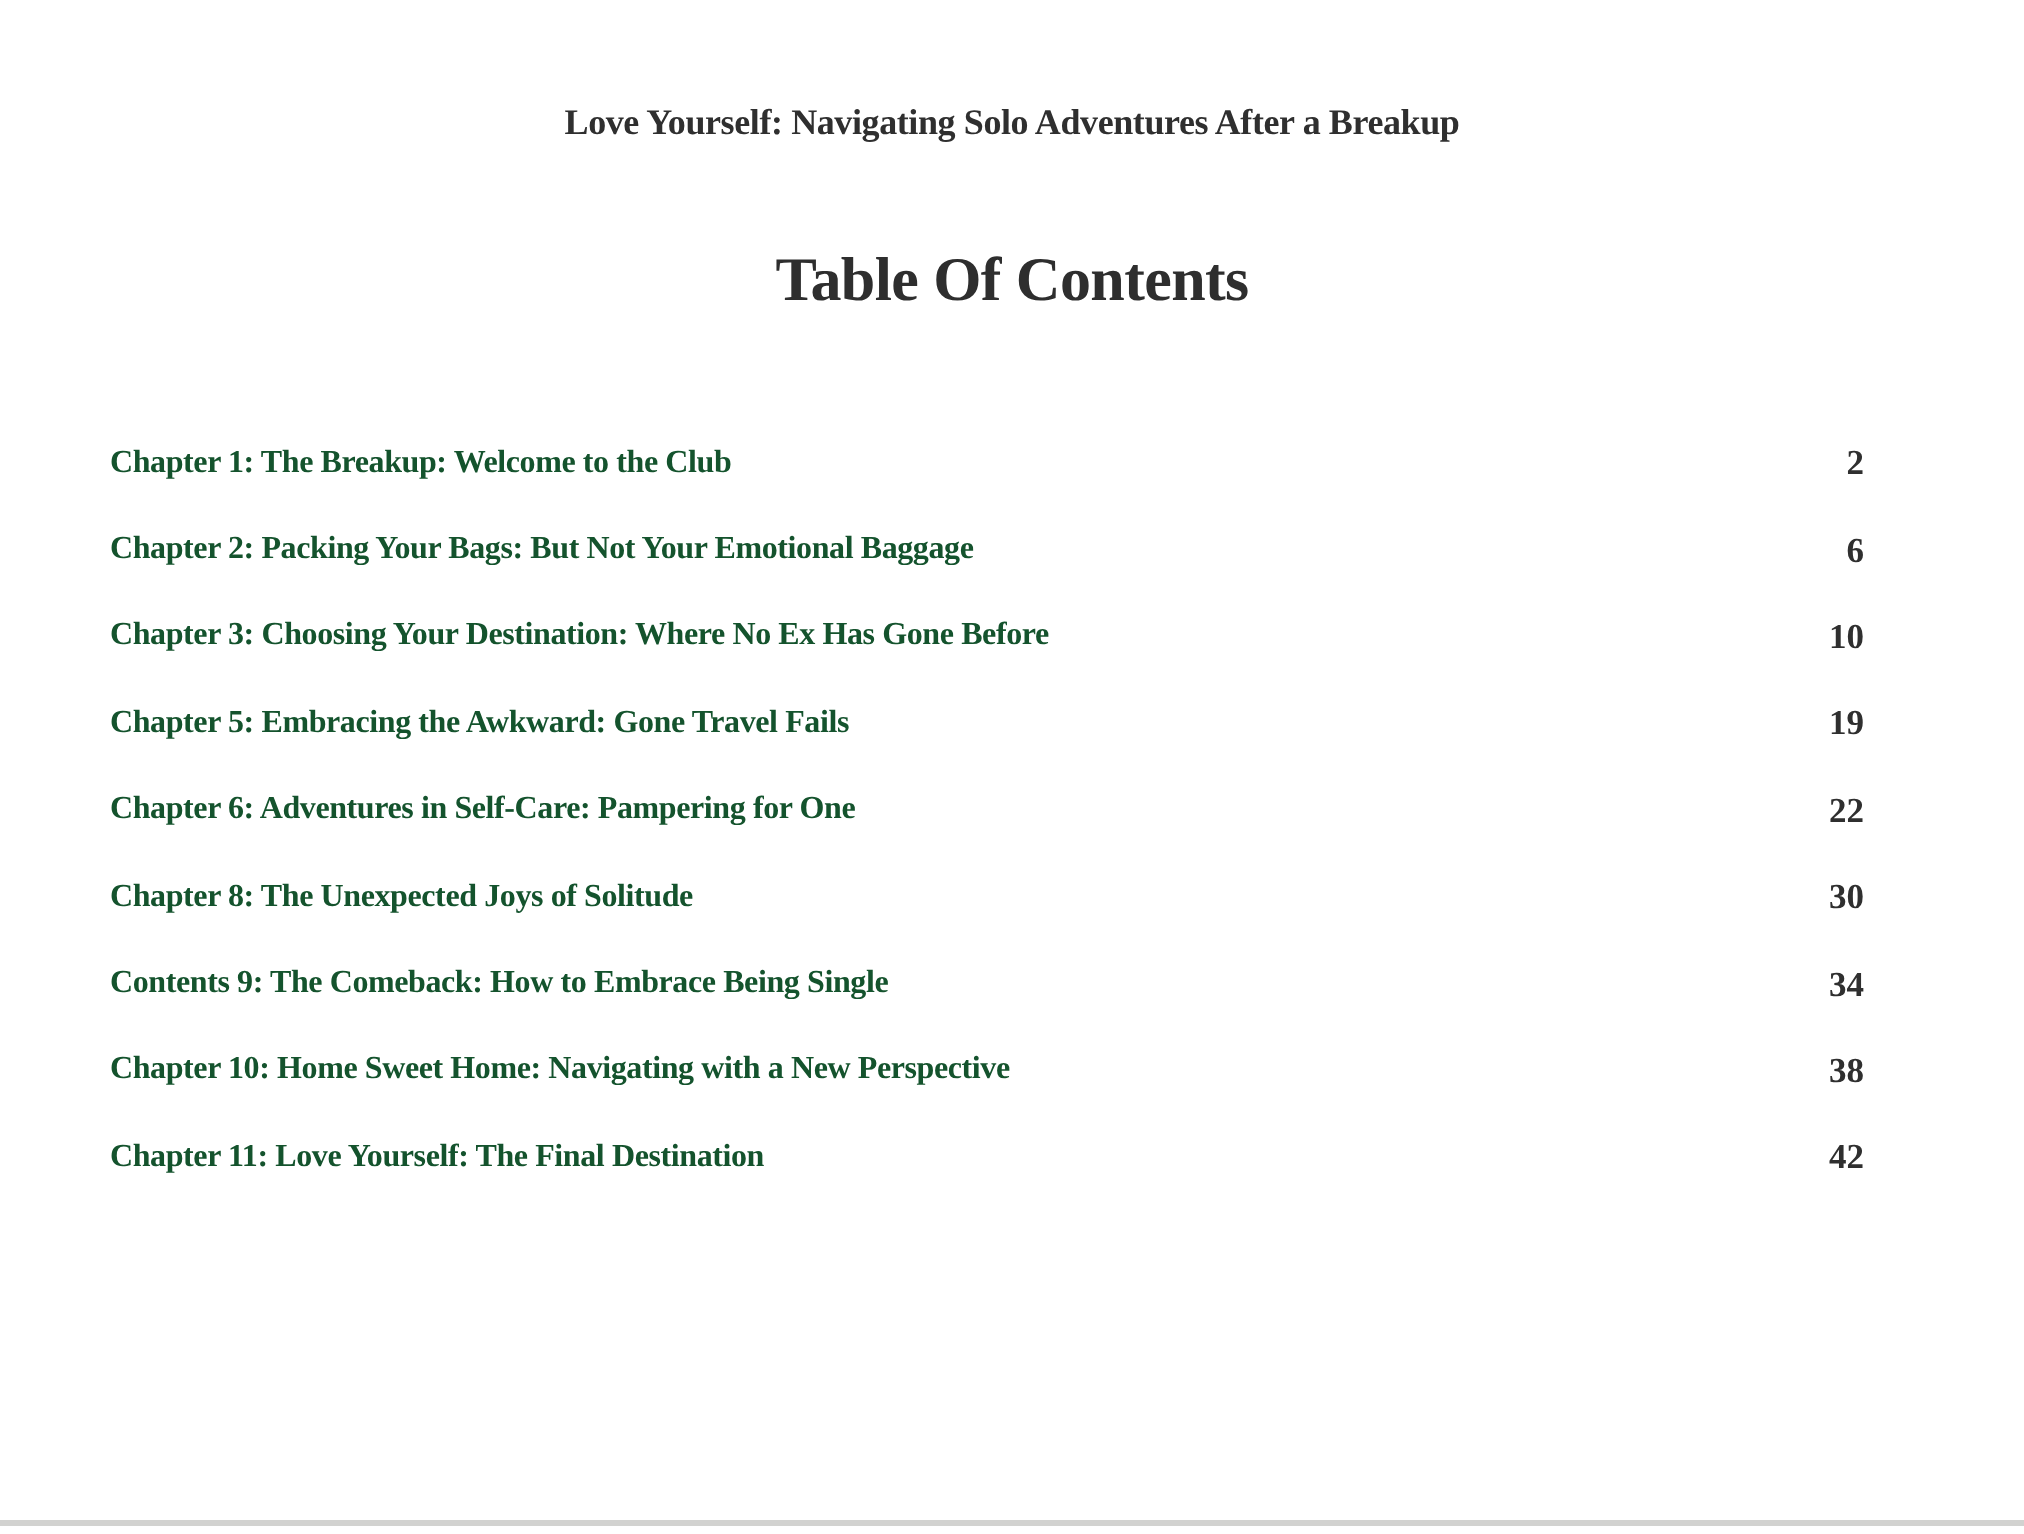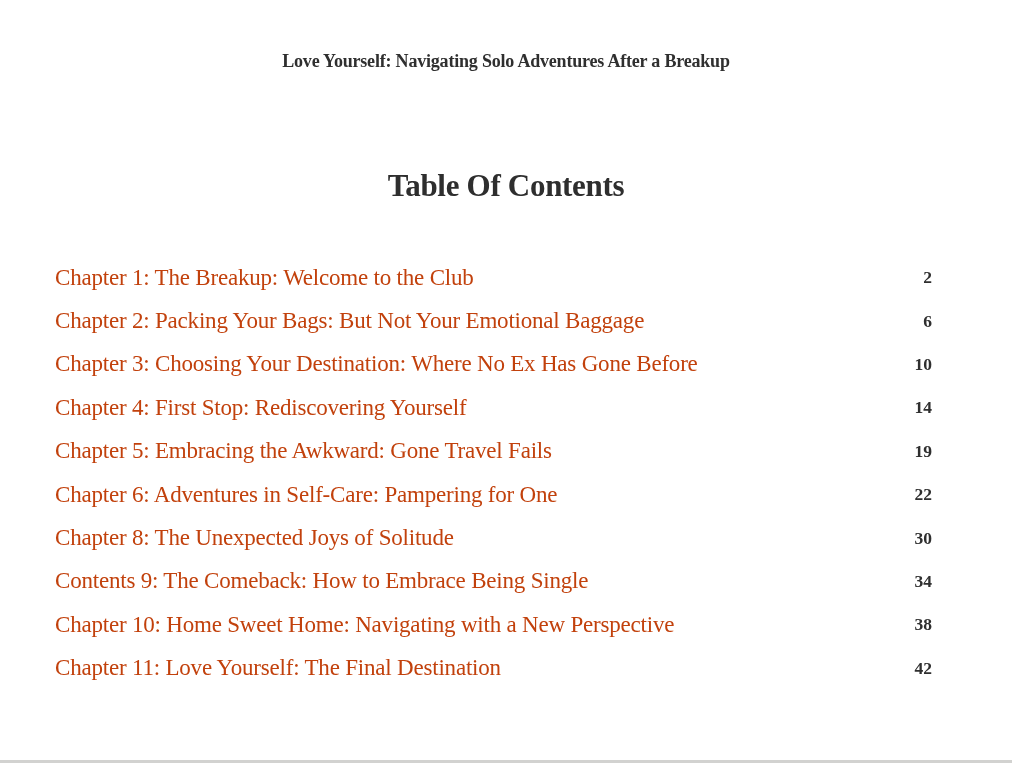--- a/index.html
+++ b/index.html
@@ -26,44 +26,44 @@
   .book-title {
     padding-top: 49px;
     text-align: center;
     font-size: 18px;
     font-weight: bold;
     letter-spacing: -0.2px;
     line-height: 24px;
     color: #2f2f2f;
   }
   .toc-title {
-    margin: 94px 0 0 0;
+    margin: 48px 0 0 0;
     text-align: center;
     font-size: 31px;
     font-weight: bold;
     letter-spacing: -0.3px;
     line-height: 38px;
     color: #2e2e2e;
   }
   .toc-list {
     margin-top: 51px;
     padding: 0 80px 0 55px;
   }
   .toc-row {
     display: flex;
     justify-content: space-between;
     align-items: center;
     height: 43.4px;
   }
   .toc-label {
-    font-size: 23px;
-    font-weight: normal;
+    font-size: 16px;
+    font-weight: bold;
     letter-spacing: -0.2px;
     white-space: nowrap;
-    color: #c2410c;
+    color: #14532d;
   }
   .toc-page {
     font-size: 17.5px;
     font-weight: bold;
     color: #2f2f2f;
   }
   .page-edge {
     position: absolute;
     left: 0;
     top: 760px;
@@ -91,24 +91,20 @@
   <div class="toc-row">
     <span class="toc-label">Chapter 2: Packing Your Bags: But Not Your Emotional Baggage</span>
     <span class="toc-page">6</span>
   </div>
 
   <div class="toc-row">
     <span class="toc-label">Chapter 3: Choosing Your Destination: Where No Ex Has Gone Before</span>
     <span class="toc-page">10</span>
   </div>
 
-  <div class="toc-row">
-    <span class="toc-label">Chapter 4: First Stop: Rediscovering Yourself</span>
-    <span class="toc-page">14</span>
-  </div>
 
   <div class="toc-row">
     <span class="toc-label">Chapter 5: Embracing the Awkward: Gone Travel Fails</span>
     <span class="toc-page">19</span>
   </div>
 
   <div class="toc-row">
     <span class="toc-label">Chapter 6: Adventures in Self-Care: Pampering for One</span>
     <span class="toc-page">22</span>
   </div>

